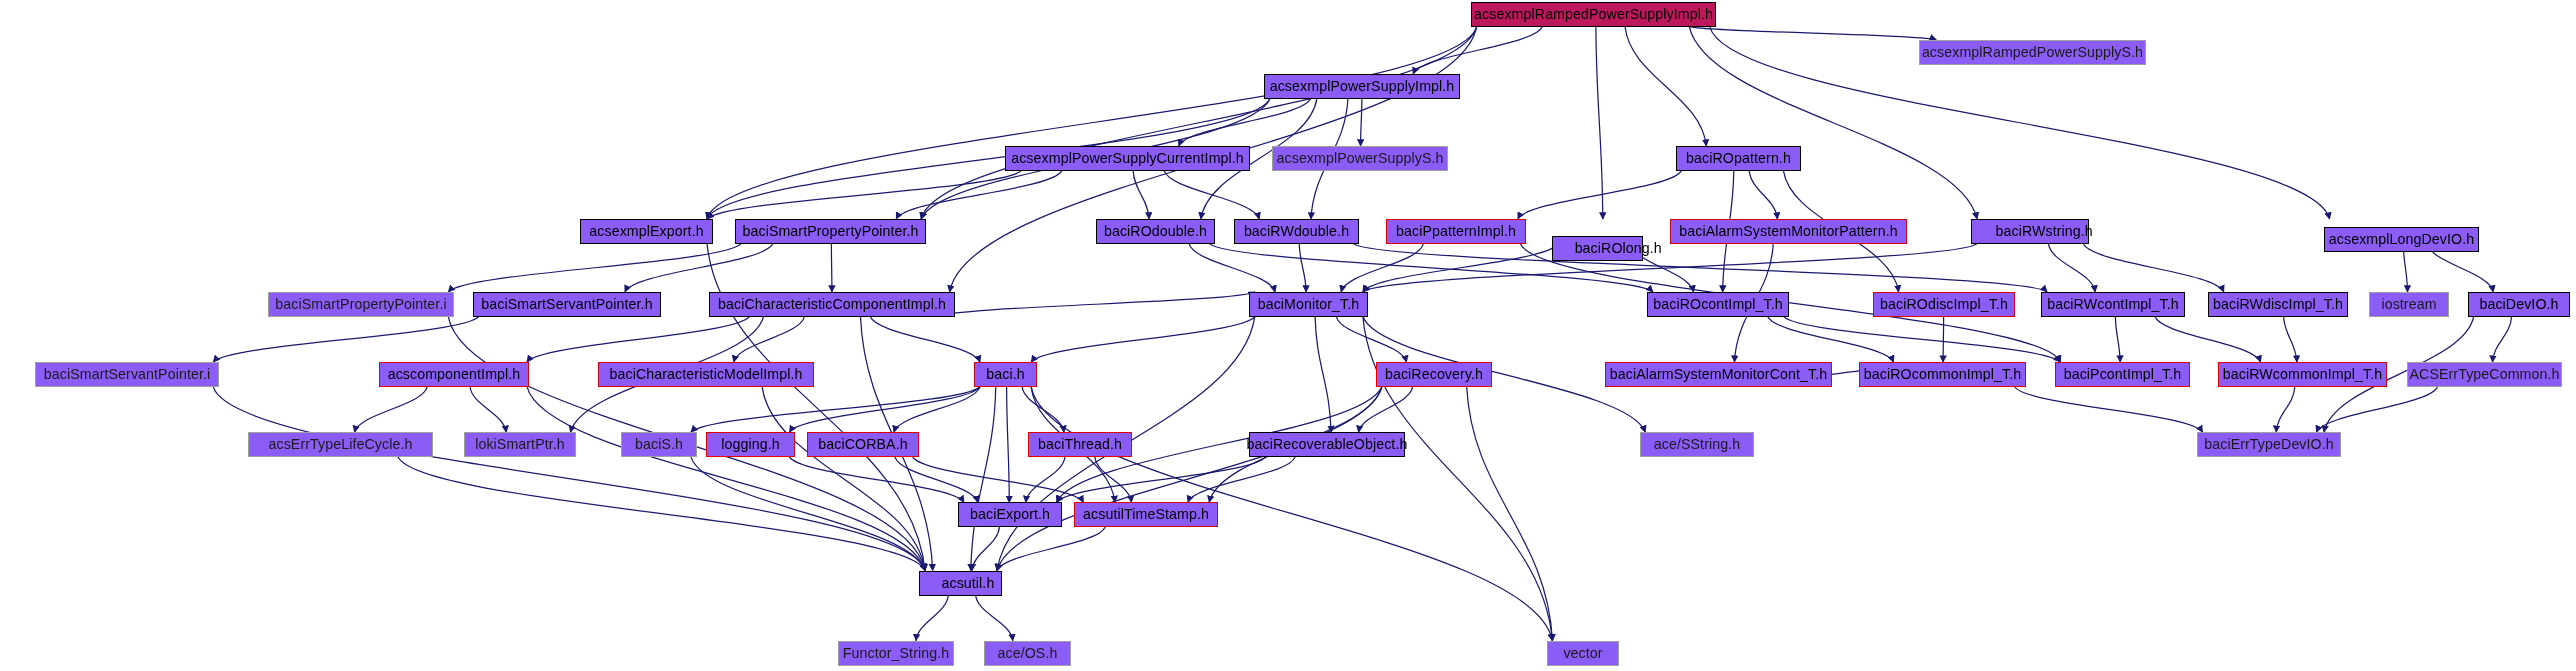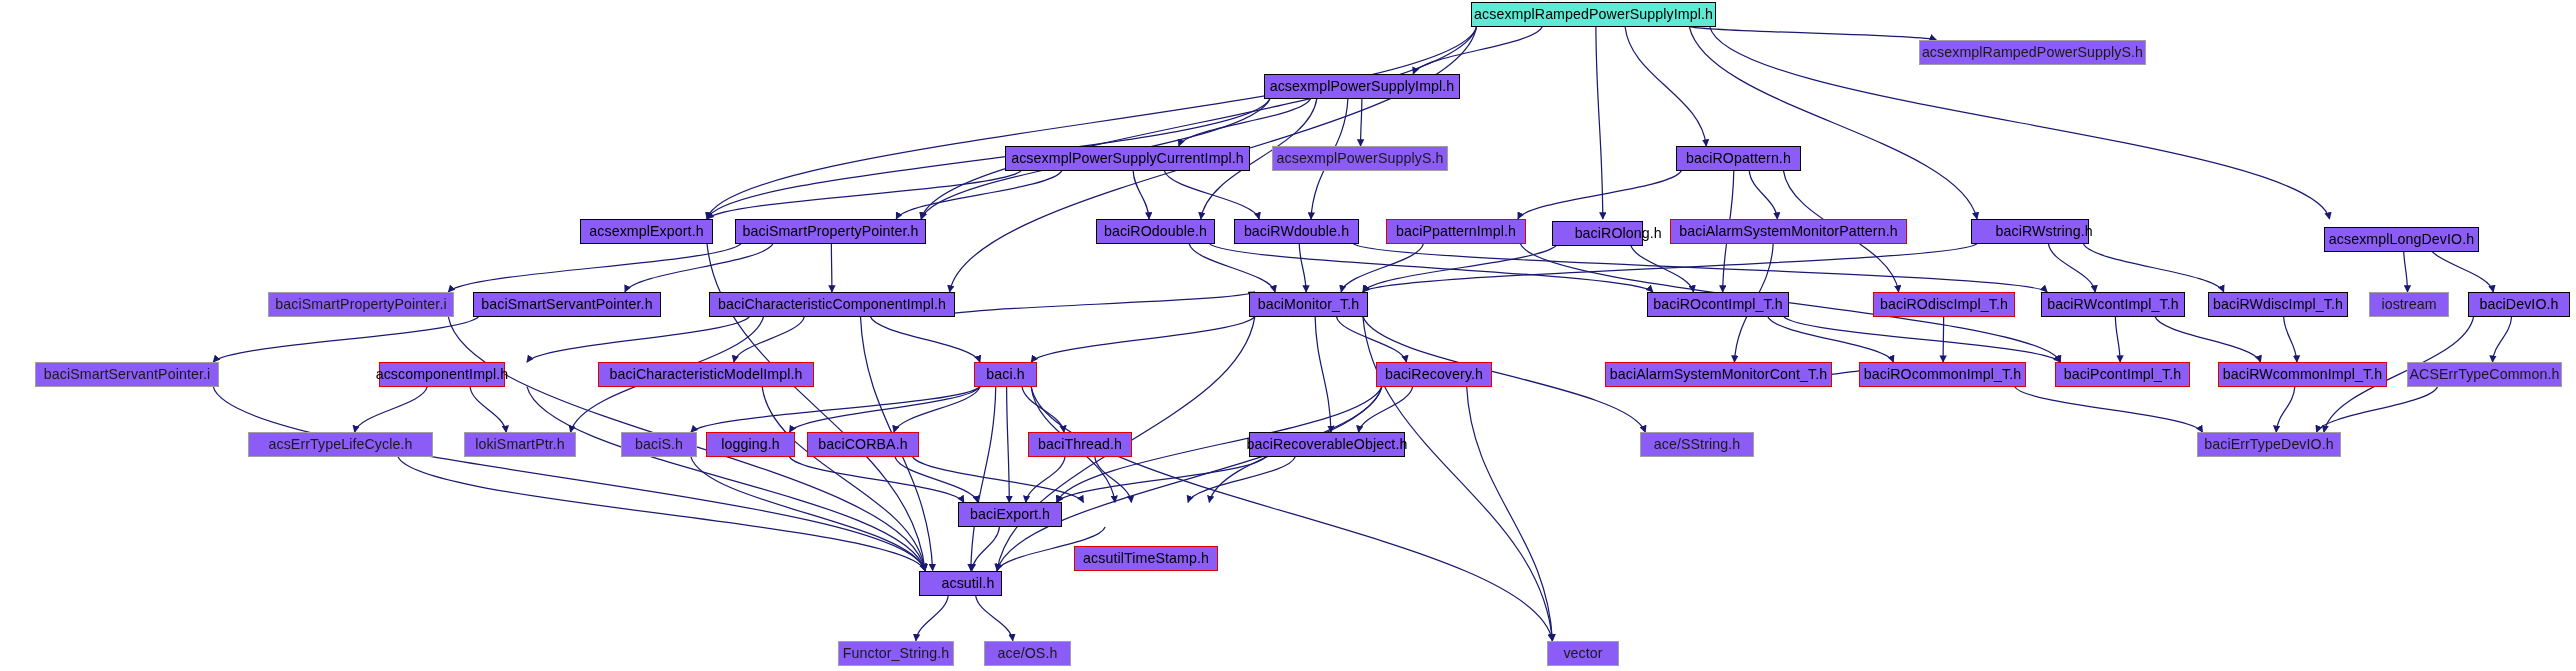--- a/index.html
+++ b/index.html
@@ -33,21 +33,21 @@
     white-space: nowrap;
     font-size: 14.2px;
     line-height: 1;
     color: #000000;
     background: #8b5cf6;
     border: 0.9px solid #000000;
     padding: 0 6.6px;
     letter-spacing: 0.1px;
   }
   .node.root {
-    background: #5eead4;
+    background: #be185d;
     border: 0.9px solid #000000;
   }
   .node.gray {
     border: 0.9px solid #a0a0a0;
     color: #1a1a1a;
   }
   .node.red {
     border: 0.9px solid #e00000;
   }
 </style>
@@ -189,21 +189,21 @@
       </div>
       <div class="node " style="left: 1096px; top: 219px; width: 119px;">
         <span>baciROdouble.h</span>
       </div>
       <div class="node " style="left: 1234px; top: 219px; width: 125px;">
         <span>baciRWdouble.h</span>
       </div>
       <div class="node red" style="left: 1386px; top: 219px; width: 140px;">
         <span>baciPpatternImpl.h</span>
       </div>
-      <div class="node " style="left: 1552px; top: 221px; width: 91px; padding-left: 48px;">
+      <div class="node " style="left: 1552px; top: 236px; width: 91px; padding-left: 48px;">
         <span>baciROlong.h</span>
       </div>
       <div class="node red" style="left: 1670px; top: 219px; width: 237px;">
         <span>baciAlarmSystemMonitorPattern.h</span>
       </div>
       <div class="node " style="left: 1971px; top: 219px; width: 118px; padding-left: 35px;">
         <span>baciRWstring.h</span>
       </div>
       <div class="node " style="left: 2324px; top: 219px; width: 155px; margin-top: 8px;">
         <span>acsexmplLongDevIO.h</span>
@@ -234,21 +234,21 @@
       </div>
       <div class="node gray" style="left: 2369px; top: 292px; width: 80px;">
         <span>iostream</span>
       </div>
       <div class="node " style="left: 2468px; top: 292px; width: 102px;">
         <span>baciDevIO.h</span>
       </div>
       <div class="node gray" style="left: 35px; top: 362px; width: 184px;">
         <span>baciSmartServantPointer.i</span>
       </div>
-      <div class="node red" style="left: 379px; top: 362px; width: 126px;">
+      <div class="node red" style="left: 379px; top: 362px; width: 150px;">
         <span>acscomponentImpl.h</span>
       </div>
       <div class="node red" style="left: 598px; top: 362px; width: 216px;">
         <span>baciCharacteristicModelImpl.h</span>
       </div>
       <div class="node red" style="left: 974px; top: 362px; width: 63px;">
         <span>baci.h</span>
       </div>
       <div class="node red" style="left: 1376px; top: 362px; width: 116px;">
         <span>baciRecovery.h</span>
@@ -291,21 +291,21 @@
       </div>
       <div class="node gray" style="left: 1640px; top: 432px; width: 114px;">
         <span>ace/SString.h</span>
       </div>
       <div class="node gray" style="left: 2197px; top: 432px; width: 144px;">
         <span>baciErrTypeDevIO.h</span>
       </div>
       <div class="node " style="left: 958px; top: 502px; width: 104px;">
         <span>baciExport.h</span>
       </div>
-      <div class="node red" style="left: 1074px; top: 502px; width: 144px; margin-top: 44px;">
+      <div class="node red" style="left: 1074px; top: 502px; width: 144px;">
         <span>acsutilTimeStamp.h</span>
       </div>
       <div class="node " style="left: 919px; top: 571px; width: 83px; justify-content: flex-end;">
         <span>acsutil.h</span>
       </div>
       <div class="node gray" style="left: 838px; top: 641px; width: 116px;">
         <span>Functor_String.h</span>
       </div>
       <div class="node gray" style="left: 984px; top: 641px; width: 87px;">
         <span>ace/OS.h</span>

